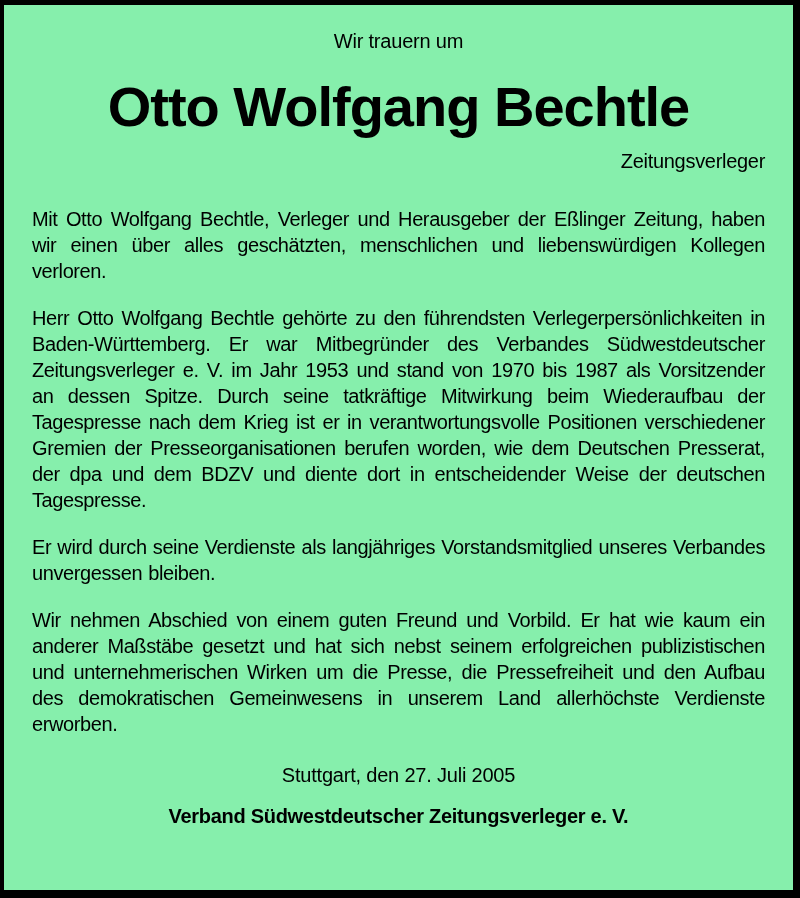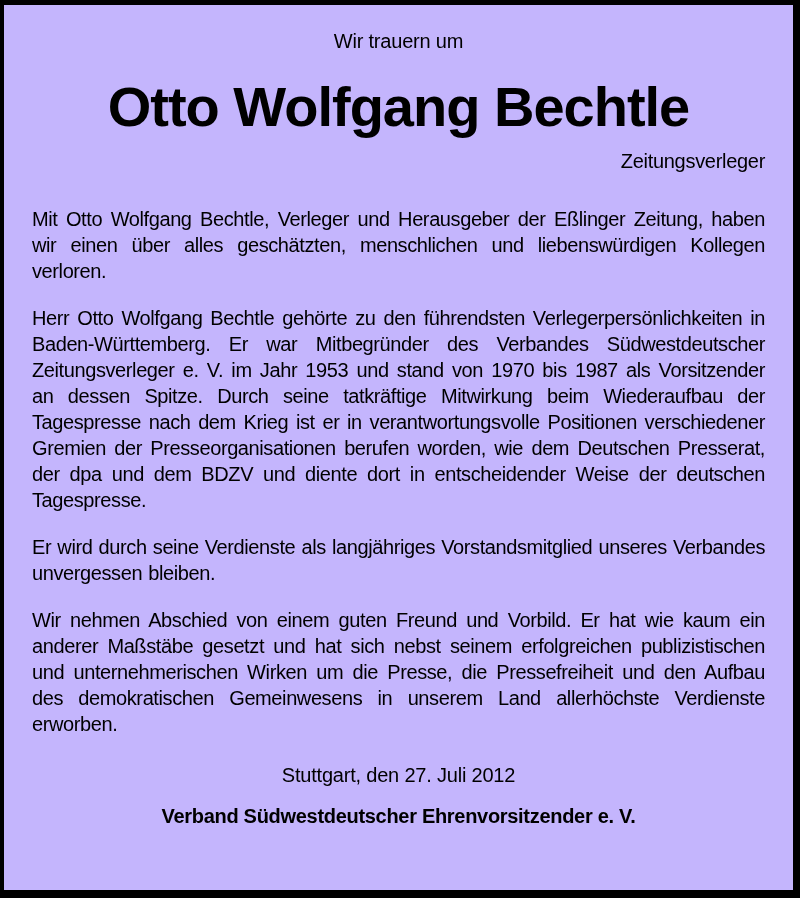--- a/index.html
+++ b/index.html
@@ -4,21 +4,21 @@
 <style>
   html, body {
     margin: 0;
     padding: 0;
     background: #000000;
   }
   .frame {
     box-sizing: border-box;
     width: 800px;
     height: 898px;
-    background: #c4b5fd;
+    background: #86efac;
     border-style: solid;
     border-color: #000000;
     border-width: 5px 7px 8px 4px;
     padding: 18px 28px 20px 28px;
     overflow: hidden;
     font-family: "Liberation Sans", sans-serif;
     color: #000000;
   }
   .intro {
     font-size: 20px;
@@ -81,17 +81,17 @@
   <p class="subtitle">Zeitungsverleger</p>
 
   <p class="body-para first">Mit Otto Wolfgang Bechtle, Verleger und Herausgeber der Eßlinger Zeitung, haben wir einen über alles geschätzten, menschlichen und liebenswürdigen Kollegen verloren.</p>
 
   <p class="body-para">Herr Otto Wolfgang Bechtle gehörte zu den führendsten Verlegerpersönlichkeiten in Baden-Württemberg. Er war Mitbegründer des Verbandes Südwestdeutscher Zeitungsverleger e. V. im Jahr 1953 und stand von 1970 bis 1987 als Vorsitzender an dessen Spitze. Durch seine tatkräftige Mitwirkung beim Wiederaufbau der Tagespresse nach dem Krieg ist er in verantwortungsvolle Positionen verschiedener Gremien der Presseorganisationen berufen worden, wie dem Deutschen Presserat, der dpa und dem BDZV und diente dort in entscheidender Weise der deutschen Tagespresse.</p>
 
   <p class="body-para">Er wird durch seine Verdienste als langjähriges Vorstandsmitglied unseres Verbandes unvergessen bleiben.</p>
 
   <p class="body-para">Wir nehmen Abschied von einem guten Freund und Vorbild. Er hat wie kaum ein anderer Maßstäbe gesetzt und hat sich nebst seinem erfolgreichen publizistischen und unternehmerischen Wirken um die Presse, die Pressefreiheit und den Aufbau des demokratischen Gemeinwesens in unserem Land allerhöchste Verdienste erworben.</p>
 
-  <p class="dateline">Stuttgart, den 27. Juli 2012</p>
+  <p class="dateline">Stuttgart, den 27. Juli 2005</p>
 
-  <p class="org">Verband Südwestdeutscher Ehrenvorsitzender e. V.</p>
+  <p class="org">Verband Südwestdeutscher Zeitungsverleger e. V.</p>
 
 </div>
 
 </body></html>

